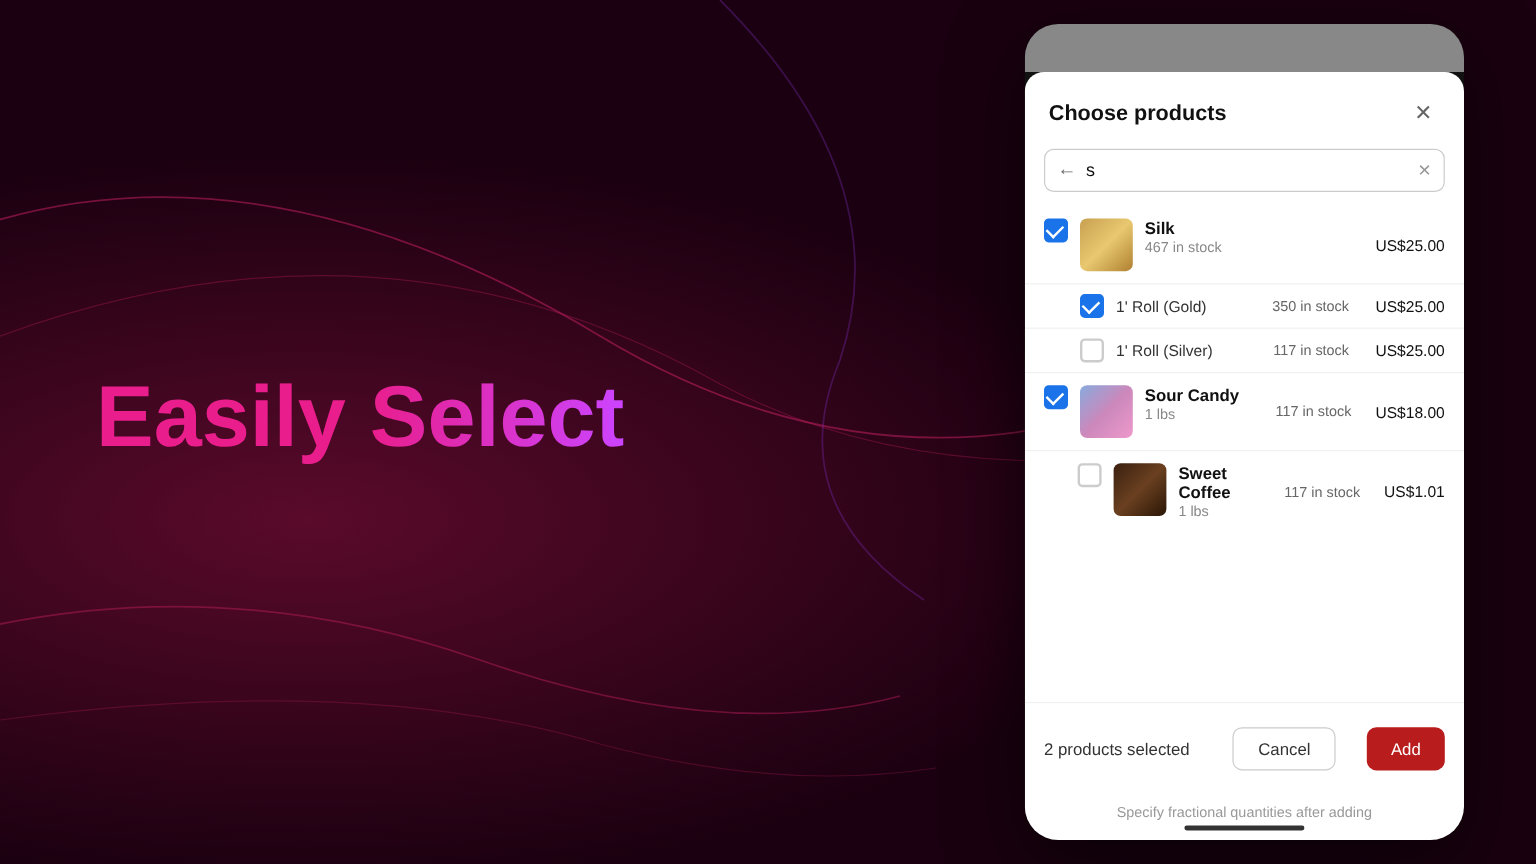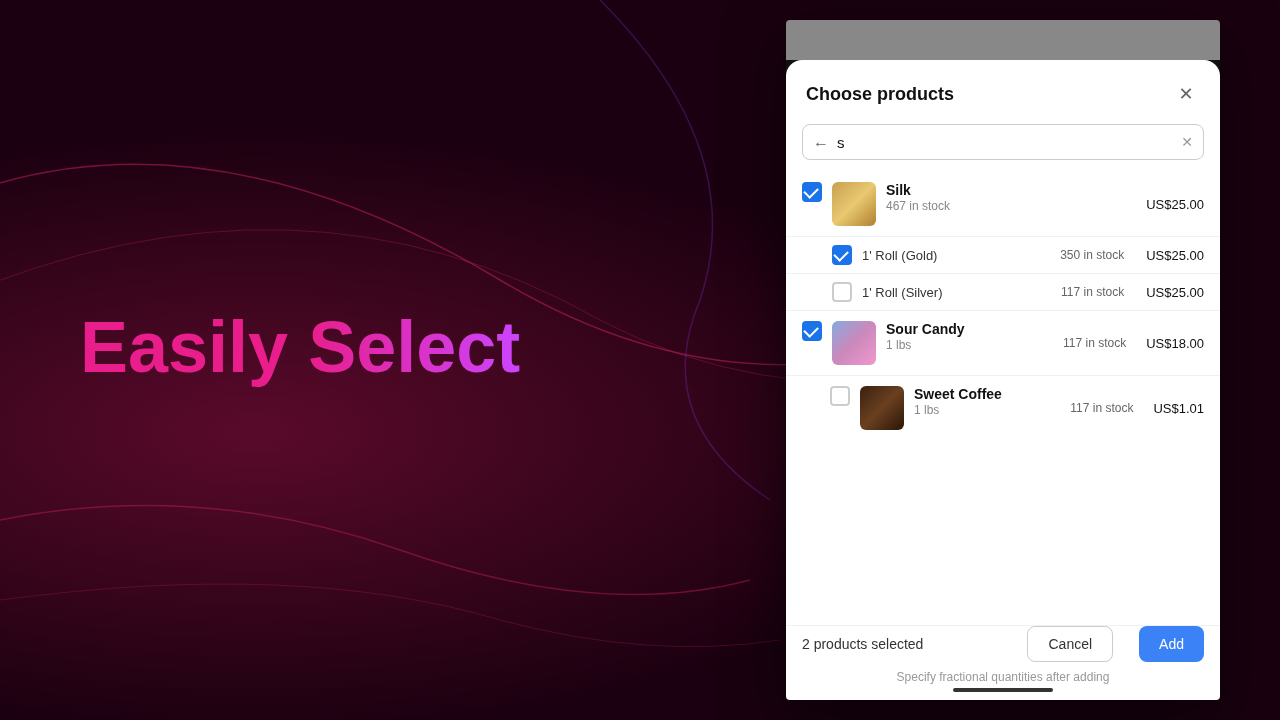--- a/index.html
+++ b/index.html
@@ -69,24 +69,24 @@
       position: absolute;
       right: 60px;
       top: 0;
       bottom: 0;
       display: flex;
       align-items: center;
       z-index: 3;
     }
 
     .phone {
-      width: 434px;
+      width: 366px;
       height: 680px;
       background: #111;
-      border-radius: 4px;
+      border-radius: 28px;
       overflow: hidden;
       position: relative;
       box-shadow: 0 20px 60px rgba(0,0,0,0.6);
     }
 
     
     .phone-top {
       height: 40px;
       background: #888;
     }
@@ -280,21 +280,21 @@
     }
 
     .variant-name {
       font-size: 13px;
       color: #333;
       flex: 1;
     }
 
     
     .modal-footer {
-      padding: 0 16px;
+      padding: 20px 16px;
       border-top: 1px solid #f0f0f0;
       display: flex;
       align-items: center;
       justify-content: space-between;
       flex-shrink: 0;
     }
 
     .selected-count {
       font-size: 14px;
       color: #333;
@@ -314,21 +314,21 @@
       font-size: 14px;
       font-weight: 500;
       color: #333;
       cursor: pointer;
     }
 
     .btn-add {
       padding: 9px 20px;
       border: none;
       border-radius: 8px;
-      background: #3b82f6;
+      background: #b91c1c;
       font-size: 14px;
       font-weight: 500;
       color: white;
       cursor: pointer;
     }
 
     
     .modal-hint {
       padding: 8px 16px 16px;
       text-align: center;

